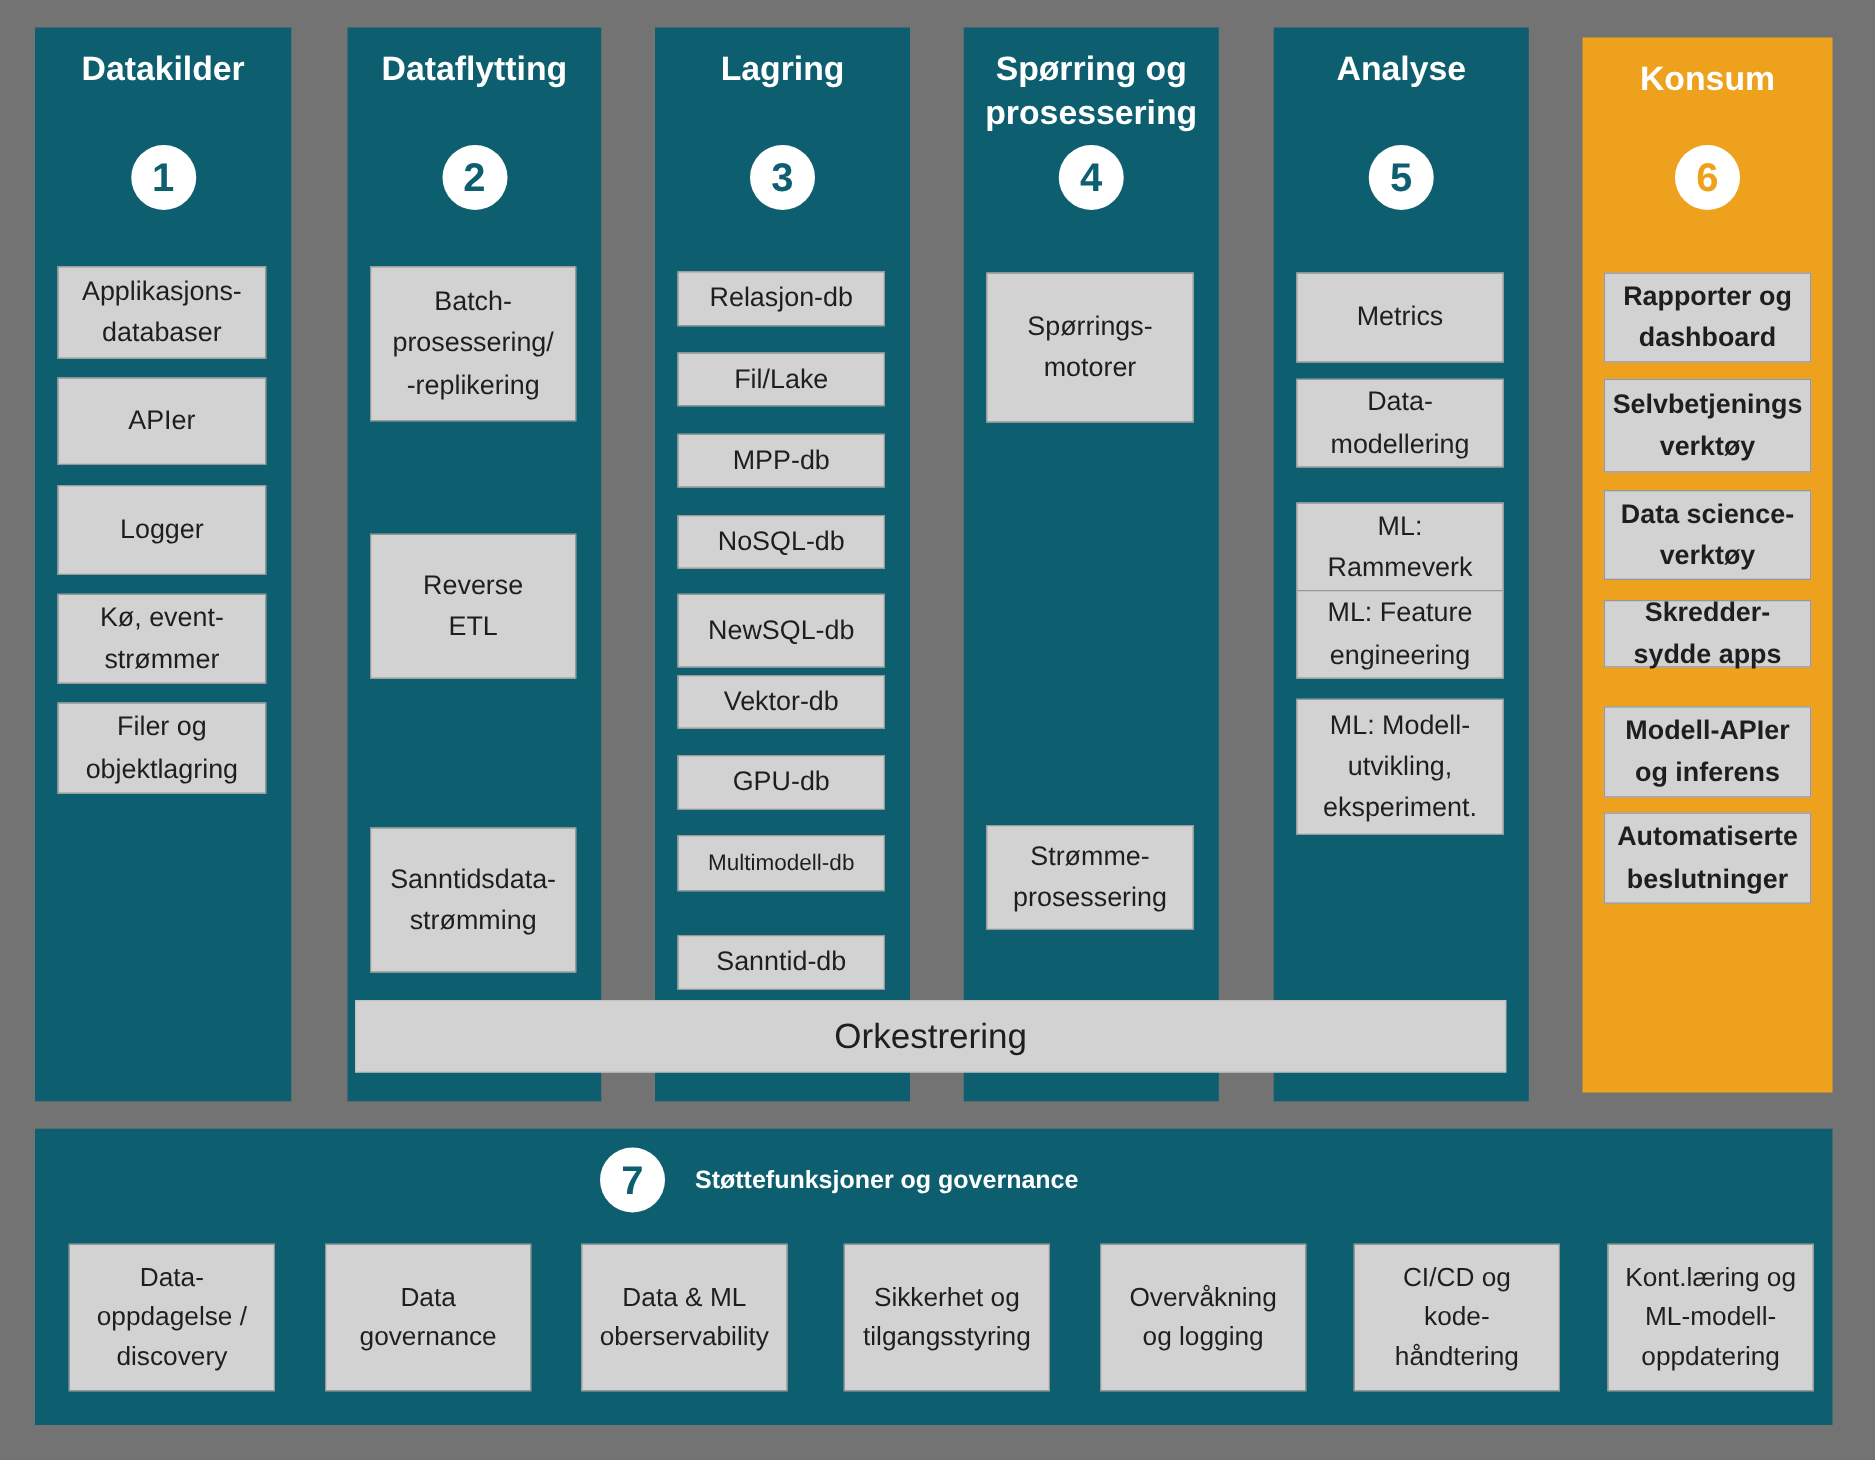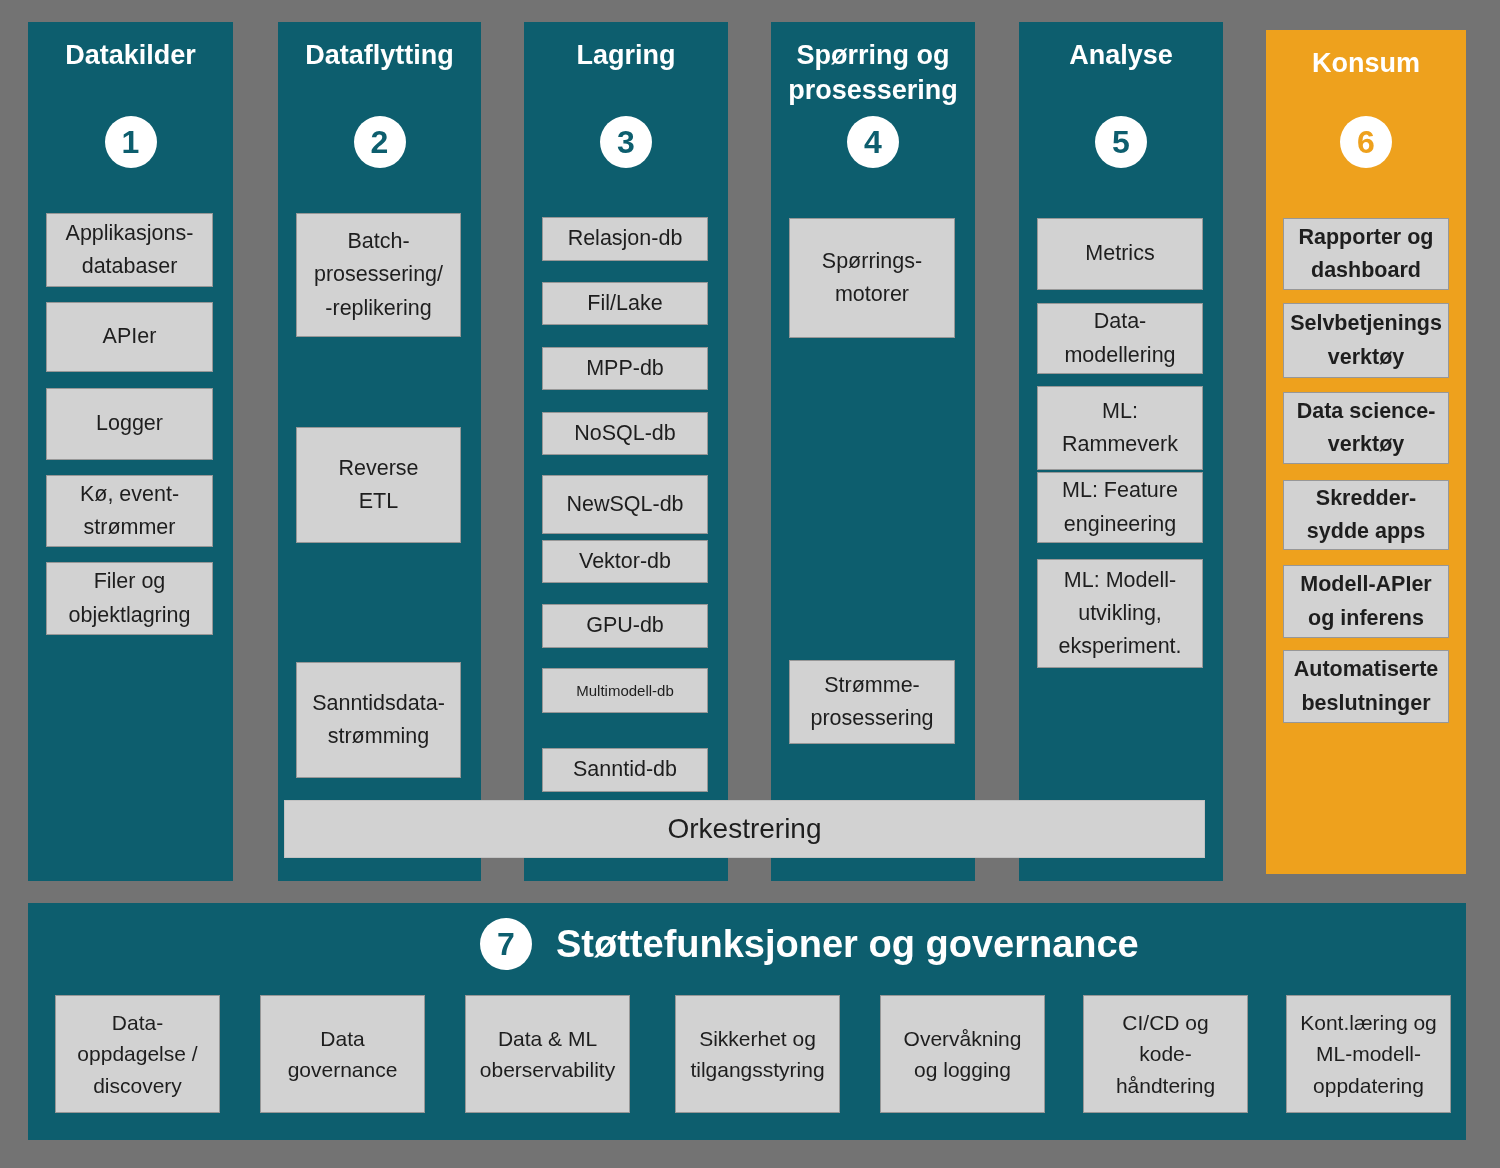--- a/index.html
+++ b/index.html
@@ -25,35 +25,35 @@
     color:var(--teal);font-size:32px;font-weight:800;
     display:flex;align-items:center;justify-content:center;}
   .col.orange .circle{top:86px;color:var(--orange);}
 
   .box{position:absolute;left:18px;right:20px;background:var(--box_grey);
     border:1px solid var(--box_border);box-sizing:border-box;
     color:var(--box_text);font-size:21.5px;line-height:1.55;
     display:flex;align-items:center;justify-content:center;
     text-align:center;white-space:pre-line;padding:2px 4px;}
   .col.orange .box{left:17px;right:17px;font-weight:bold;}
-  .box.sm{font-size:15px;text-align:right;}
+  .box.sm{font-size:18px;text-align:right;}
 
   .orch-bar{position:absolute;left:284px;top:800px;width:921px;height:58px;
     background:var(--box_grey);border:1px solid #c2c2c2;box-sizing:border-box;
     display:flex;align-items:center;justify-content:center;
     color:var(--box_text);font-size:28px;z-index:5;}
 
   .gov-bar{position:absolute;left:28px;top:903px;width:1438px;height:237px;
     background:var(--teal);}
   .gov-head{position:absolute;left:452px;top:13px;height:56px;
     display:flex;align-items:center;gap:24px;}
   .gov-circle{width:52px;height:52px;border-radius:50%;background:var(--white);
     color:var(--teal);font-size:32px;font-weight:800;
     display:flex;align-items:center;justify-content:center;flex:0 0 auto;}
-  .gov-title{color:var(--white);font-size:38px;font-weight:700;white-space:nowrap;}
+  .gov-title{color:var(--white);font-size:20px;font-weight:700;white-space:nowrap;}
   .gov-box{position:absolute;top:92px;width:165px;height:118px;
     background:var(--box_grey);border:1px solid var(--box_border);box-sizing:border-box;
     color:var(--box_text);font-size:21px;line-height:1.5;
     display:flex;align-items:center;justify-content:center;
     text-align:center;white-space:pre-line;padding:2px 4px;}
 </style>
 </head>
 <body>
 
 <div class="canvas">
@@ -106,39 +106,39 @@
     <div class="box" style="top:638px;height:84px">Strømme-
 prosessering</div>
   </div>
 
   <div class="col" style="left:1019px;width:204px">
     <div class="col-title">Analyse</div>
     <div class="circle">5</div>
     <div class="box" style="top:196px;height:72px">Metrics</div>
     <div class="box" style="top:281px;height:71px">Data-
 modellering</div>
-    <div class="box" style="top:364px;height:84px">ML:
+    <div class="box" style="top:380px;height:72px">ML:
 Rammeverk</div>
     <div class="box" style="top:450px;height:71px">ML: Feature
 engineering</div>
     <div class="box" style="top:537px;height:109px">ML: Modell-
 utvikling,
 eksperiment.</div>
   </div>
 
   <div class="col orange" style="left:1266px;width:200px">
     <div class="col-title">Konsum</div>
     <div class="circle">6</div>
     <div class="box" style="top:188px;height:72px">Rapporter og
 dashboard</div>
     <div class="box" style="top:273px;height:75px">Selvbetjenings
 verktøy</div>
     <div class="box" style="top:362px;height:72px">Data science-
 verktøy</div>
-    <div class="box" style="top:450px;height:70px">Skredder-
+    <div class="box" style="top:450px;height:54px">Skredder-
 sydde apps</div>
     <div class="box" style="top:535px;height:73px">Modell-APIer
 og inferens</div>
     <div class="box" style="top:620px;height:73px">Automatiserte
 beslutninger</div>
   </div>
 
   <div class="orch-bar">Orkestrering</div>
 
   <div class="gov-bar">

